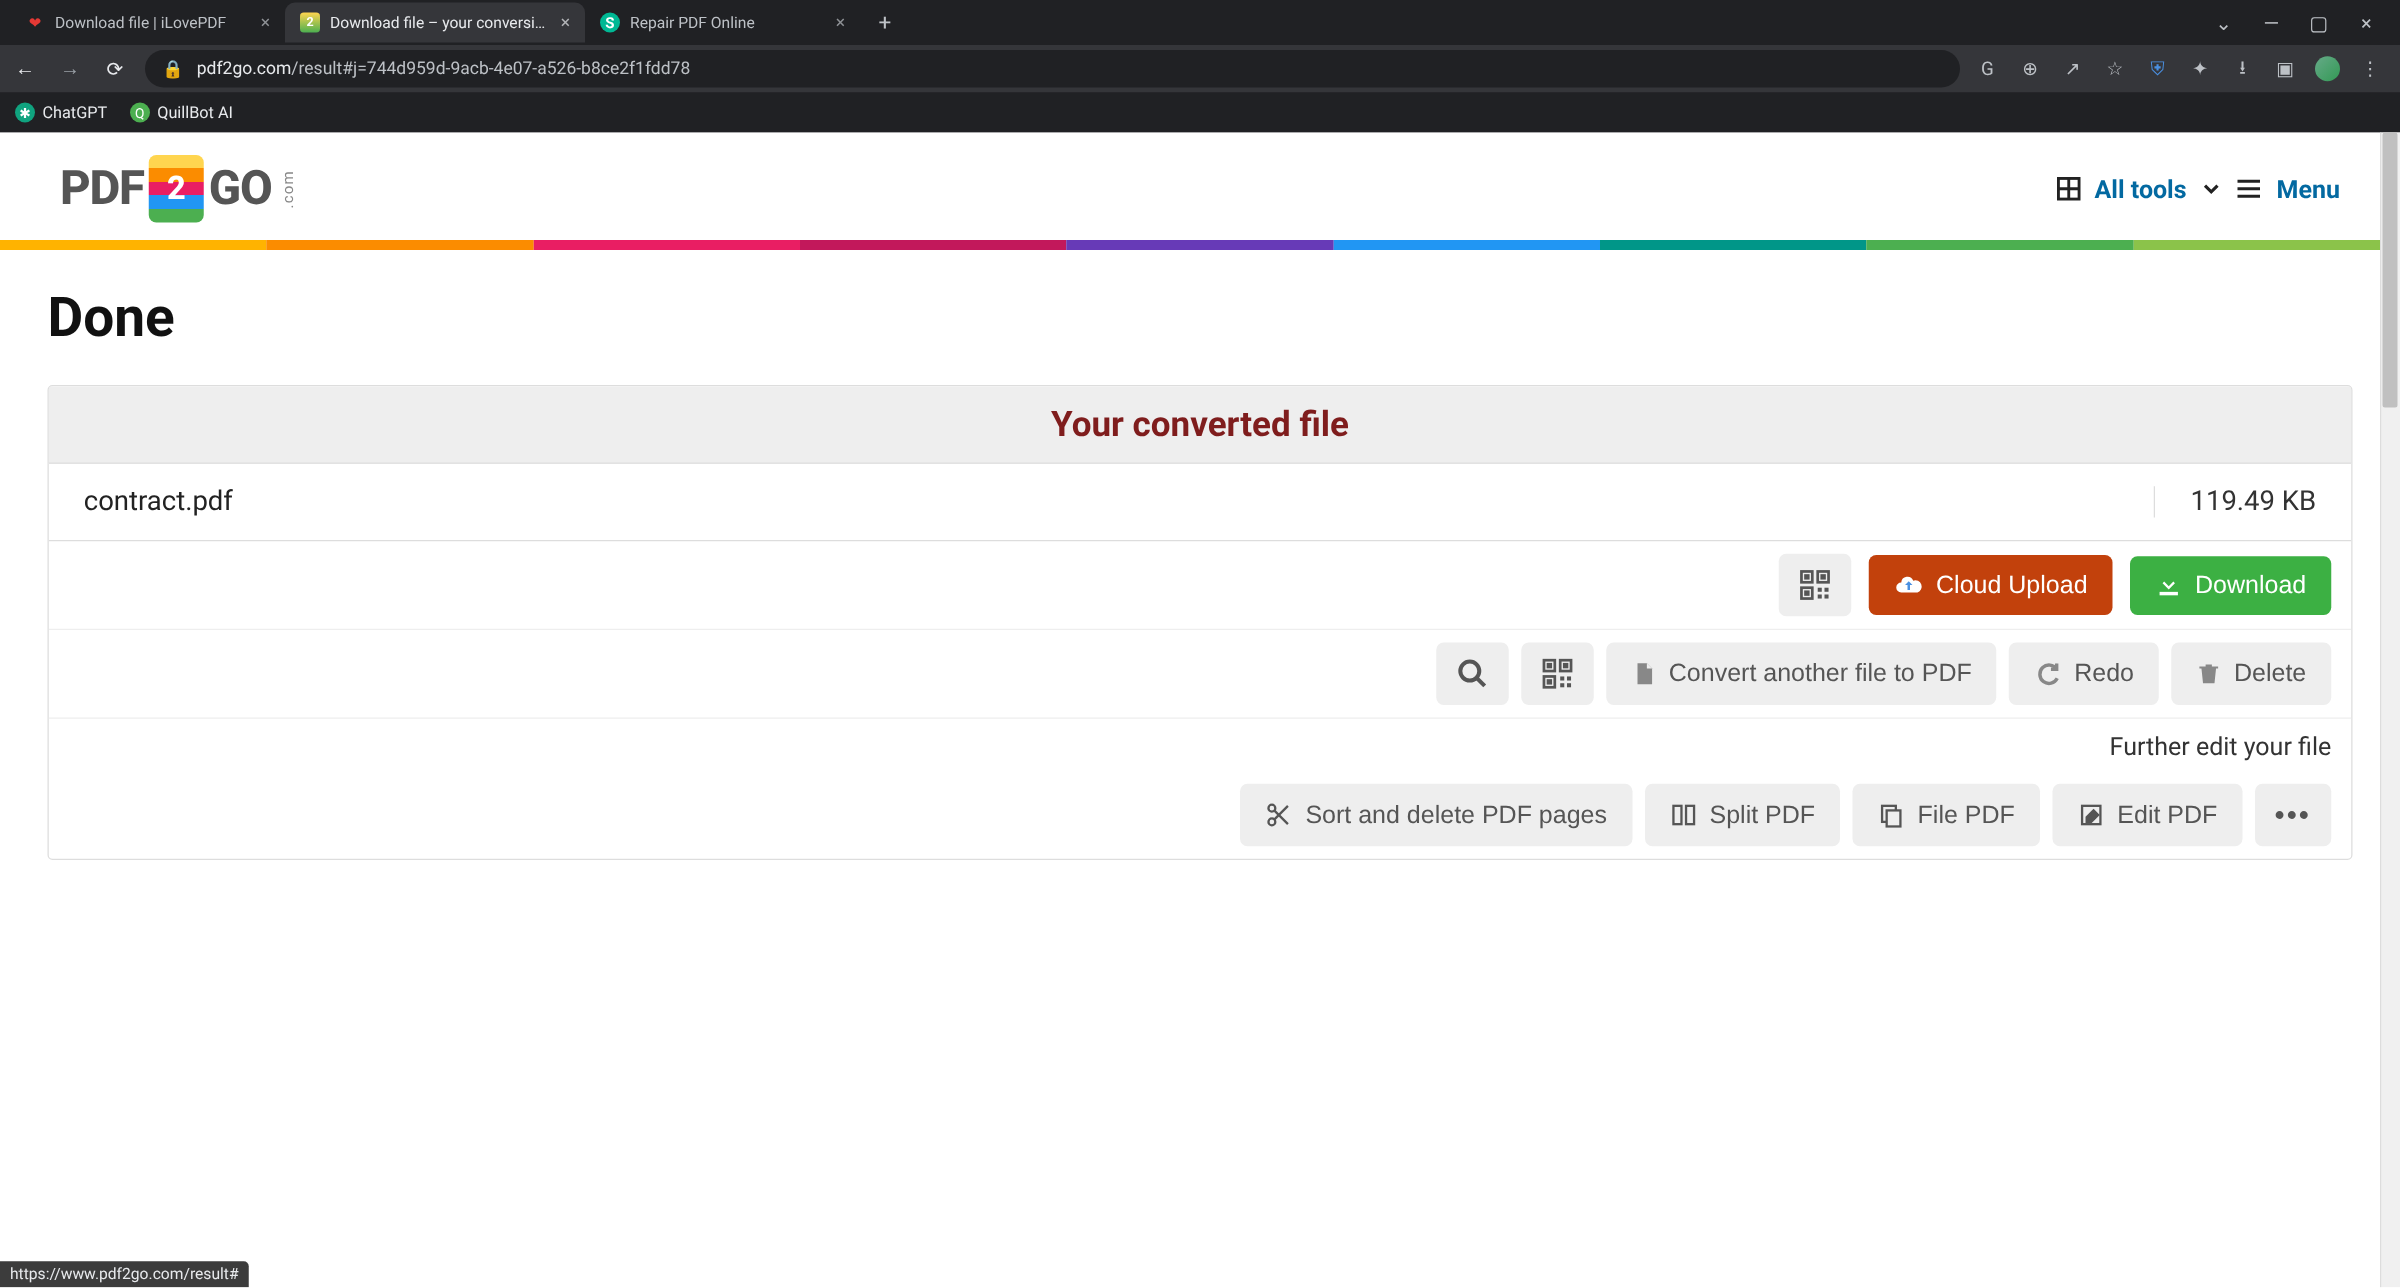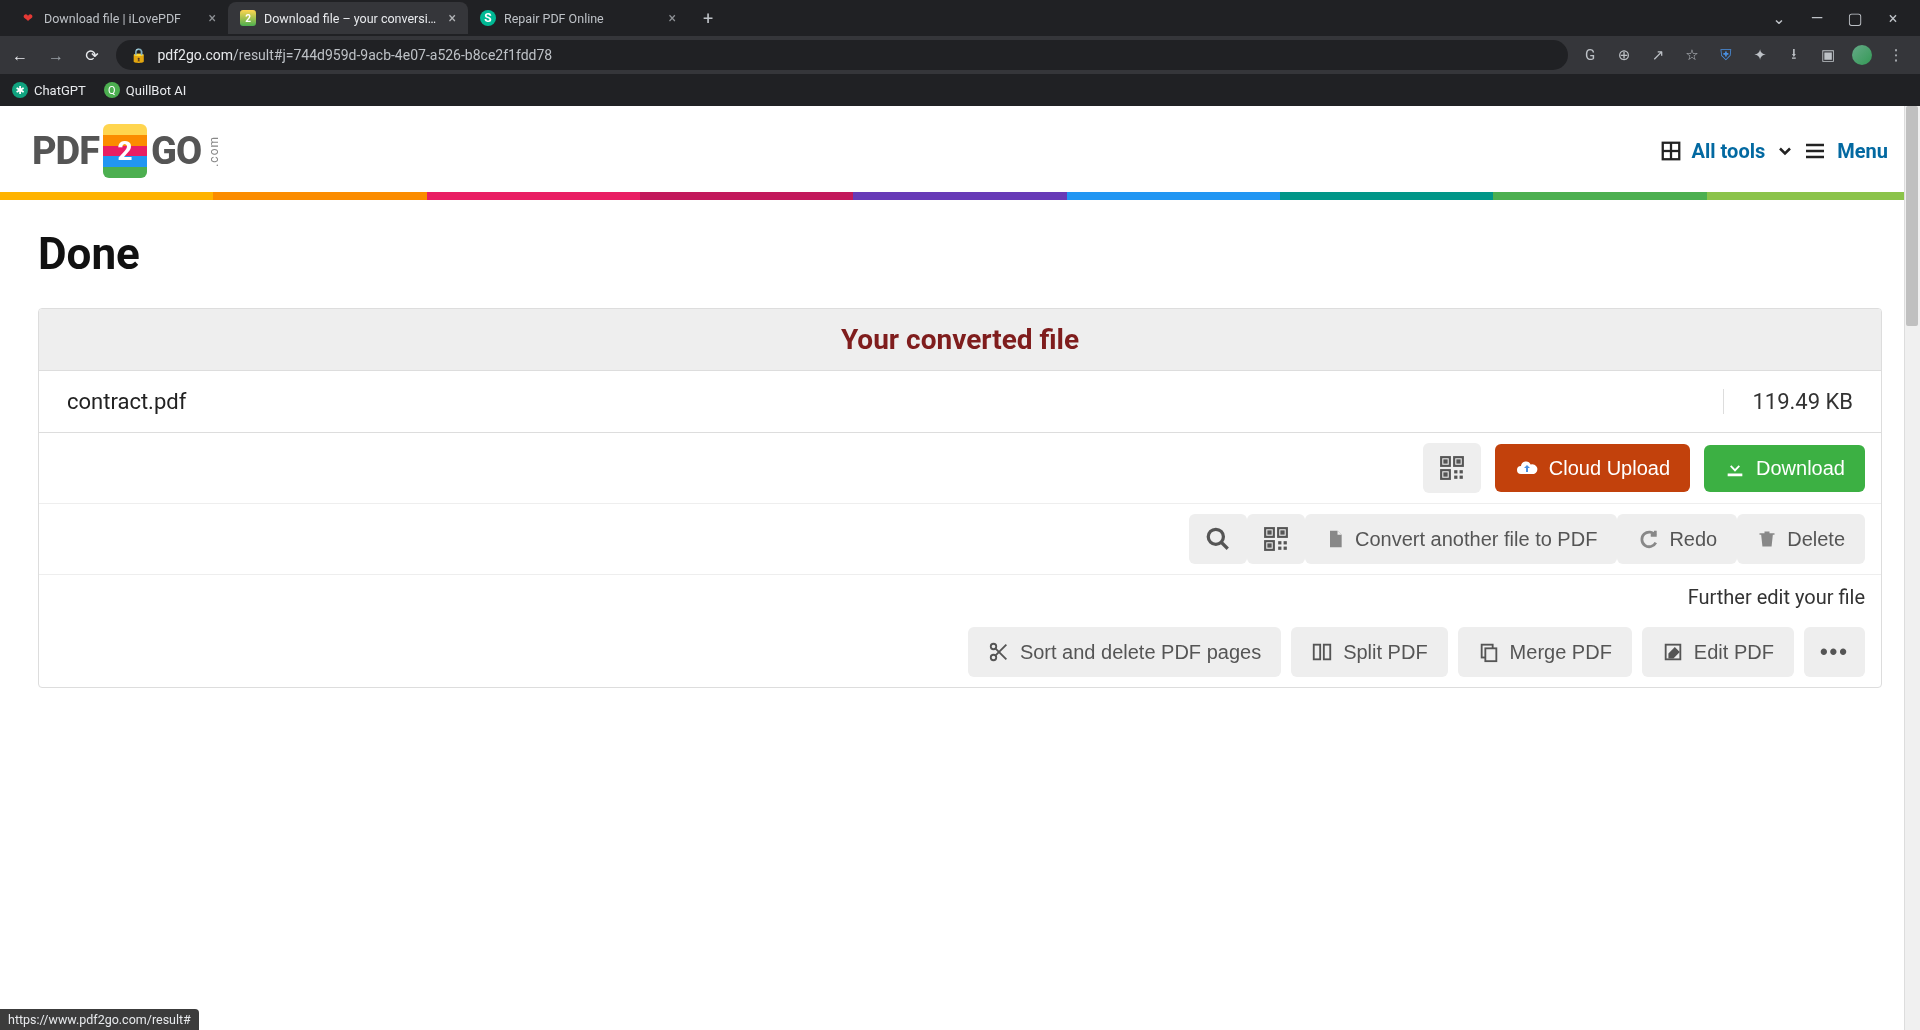--- a/index.html
+++ b/index.html
@@ -25,21 +25,21 @@
 .toolbar-icons { display: flex; gap: 14px; align-items: center; padding-right: 6px; }
 .toolbar-icons span { color: #bdc1c6; cursor: pointer; font-size: 15px; display:inline-flex; align-items:center; justify-content:center; width:20px; height:20px;}
 .avatar { width: 22px; height: 22px; border-radius: 50%; background: linear-gradient(135deg,#6a8,#395); }
 
 .bookmarks { display: flex; align-items: center; height: 32px; background: #202124; padding: 0 12px; gap: 18px; }
 .bookmark { display: flex; align-items: center; gap: 6px; color: #e8eaed; font-size: 13px; cursor: pointer; }
 .bookmark .bfav { width: 16px; height: 16px; border-radius: 50%; display: inline-flex; align-items: center; justify-content: center; font-size: 11px; }
 
 
 .page { background: #fff; height: calc(1030px - 36px - 38px - 32px); position: relative; overflow: hidden; }
-.site-header { display: flex; align-items: center; justify-content: space-between; padding: 18px 32px 14px; }
+.site-header { display: flex; align-items: center; justify-content: space-between; padding: 18px 48px 14px; }
 .logo { display: flex; align-items: center; gap: 0; }
 .logo-text { font-size: 38px; font-weight: 800; color: #555; letter-spacing: -1px; }
 .logo-badge { width: 44px; height: 54px; border-radius: 6px; margin: 0 4px; background: linear-gradient(#ffd54f 0 20%, #fb8c00 20% 40%, #e91e63 40% 60%, #2196f3 60% 80%, #4caf50 80% 100%); position: relative; display:flex; align-items:center; justify-content:center; color:#fff; font-weight:800; font-size:26px;}
 .logo-suffix { font-size: 12px; color: #888; writing-mode: vertical-rl; transform: rotate(180deg); margin-left:6px; letter-spacing:1px;}
 .hdr-right { display: flex; align-items: center; gap: 8px; font-size: 20px; font-weight: 700; color: #0369a1; }
 .hdr-item { display: flex; align-items: center; gap: 10px; cursor: pointer; }
 
 .rainbow { height: 8px; display: flex; }
 .rainbow div { flex: 1; }
 
@@ -226,21 +226,21 @@
             <svg width="22" height="22" viewBox="0 0 24 24" fill="#fff">
                 <path d="M12 3v10l-4-4-1.4 1.4L12 16l5.4-5.6L16 9l-4 4V3z"></path>
                 <rect x="4" y="18" width="16" height="3"></rect>
               </svg>
           </span>
           <span>Download</span>
         </button>
       </div>
 
       <div class="action-row secondary" style="flex-wrap:wrap;">
-        <div style="display:flex;gap:0;flex-wrap:wrap;justify-content:flex-end;width:100%;">
+        <div style="display:flex;gap:10px;flex-wrap:wrap;justify-content:flex-end;width:100%;">
           <button class="btn btn-grey btn-icon-only">
             <span>
               <svg width="26" height="26" viewBox="0 0 24 24" fill="none" stroke="#555" stroke-width="3">
                   <circle cx="10" cy="10" r="7"></circle>
                   <line x1="15" y1="15" x2="21" y2="21"></line>
                 </svg>
             </span>
           </button>
           <button class="btn btn-grey btn-icon-only">
             <span>
@@ -310,21 +310,21 @@
             </span>
             <span>Split PDF</span>
           </button>
           <button class="btn btn-grey">
             <span>
               <svg width="22" height="22" viewBox="0 0 24 24" fill="none" stroke="#555" stroke-width="2">
                   <rect x="4" y="4" width="12" height="14"></rect>
                   <rect x="8" y="8" width="12" height="14" fill="#eee"></rect>
                 </svg>
             </span>
-            <span>Merge PDF</span>
+            <span>File PDF</span>
           </button>
           <button class="btn btn-grey">
             <span>
               <svg width="22" height="22" viewBox="0 0 24 24" fill="none" stroke="#555" stroke-width="2">
                   <rect x="4" y="4" width="16" height="16"></rect>
                   <path d="M14 8l4 4-6 6H8v-4z" fill="#555"></path>
                 </svg>
             </span>
             <span>Edit PDF</span>
           </button>

